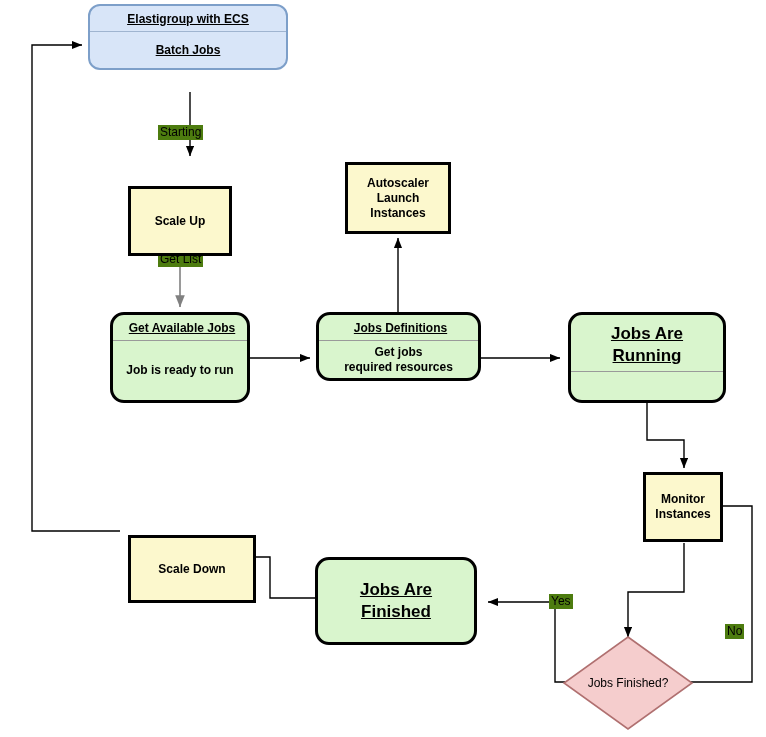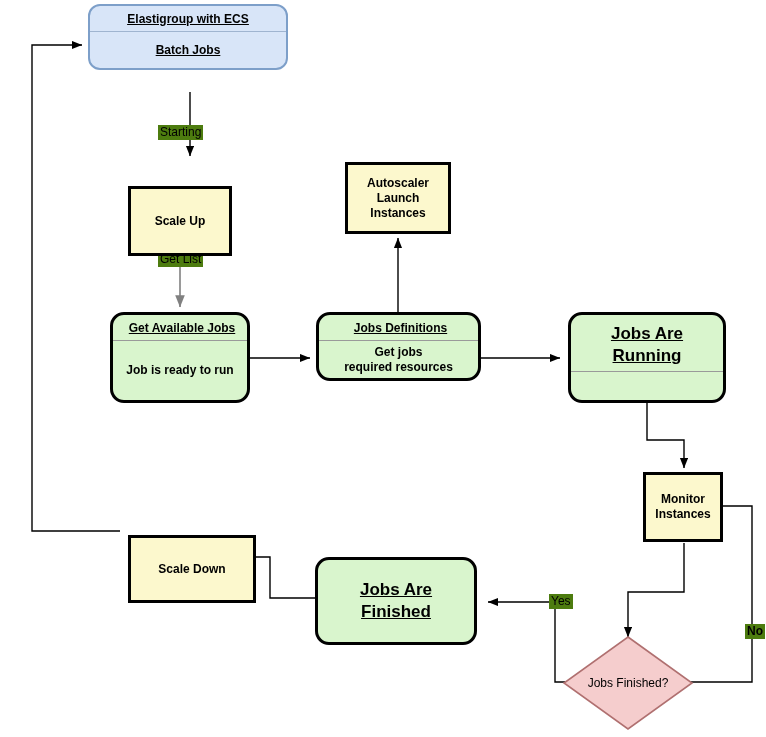--- a/index.html
+++ b/index.html
@@ -183,21 +183,21 @@
     <path d="M120,531 L32,531 L32,45 L82,45" stroke="#000000" stroke-width="1.4" fill="none" marker-end="url(#arrowBlack)"></path>
   </svg>
 
 
   <div class="edge-label" style="left:158px; top:125px;">Starting</div>
 
   <div class="edge-label" style="left:158px; top:252px;">Get List</div>
 
   <div class="edge-label" style="left:549px; top:594px;">Yes</div>
 
-  <div class="edge-label" style="left:745px; top:624px;font-weight:bold;">No</div>
+  <div class="edge-label" style="left:725px; top:624px;">No</div>
 
   <div class="node blue-node" style="left:88px; top:4px; width:200px; height:66px;text-decoration:underline;">
     <div class="title">Elastigroup with ECS</div>
     <div class="divider"></div>
     <div class="body">Batch Jobs</div>
   </div>
 
   <div class="node rect-thick" style="left:128px; top:162px; width:104px; height:70px;margin-top:24px;">
     <span>Scale Up</span>
   </div>

